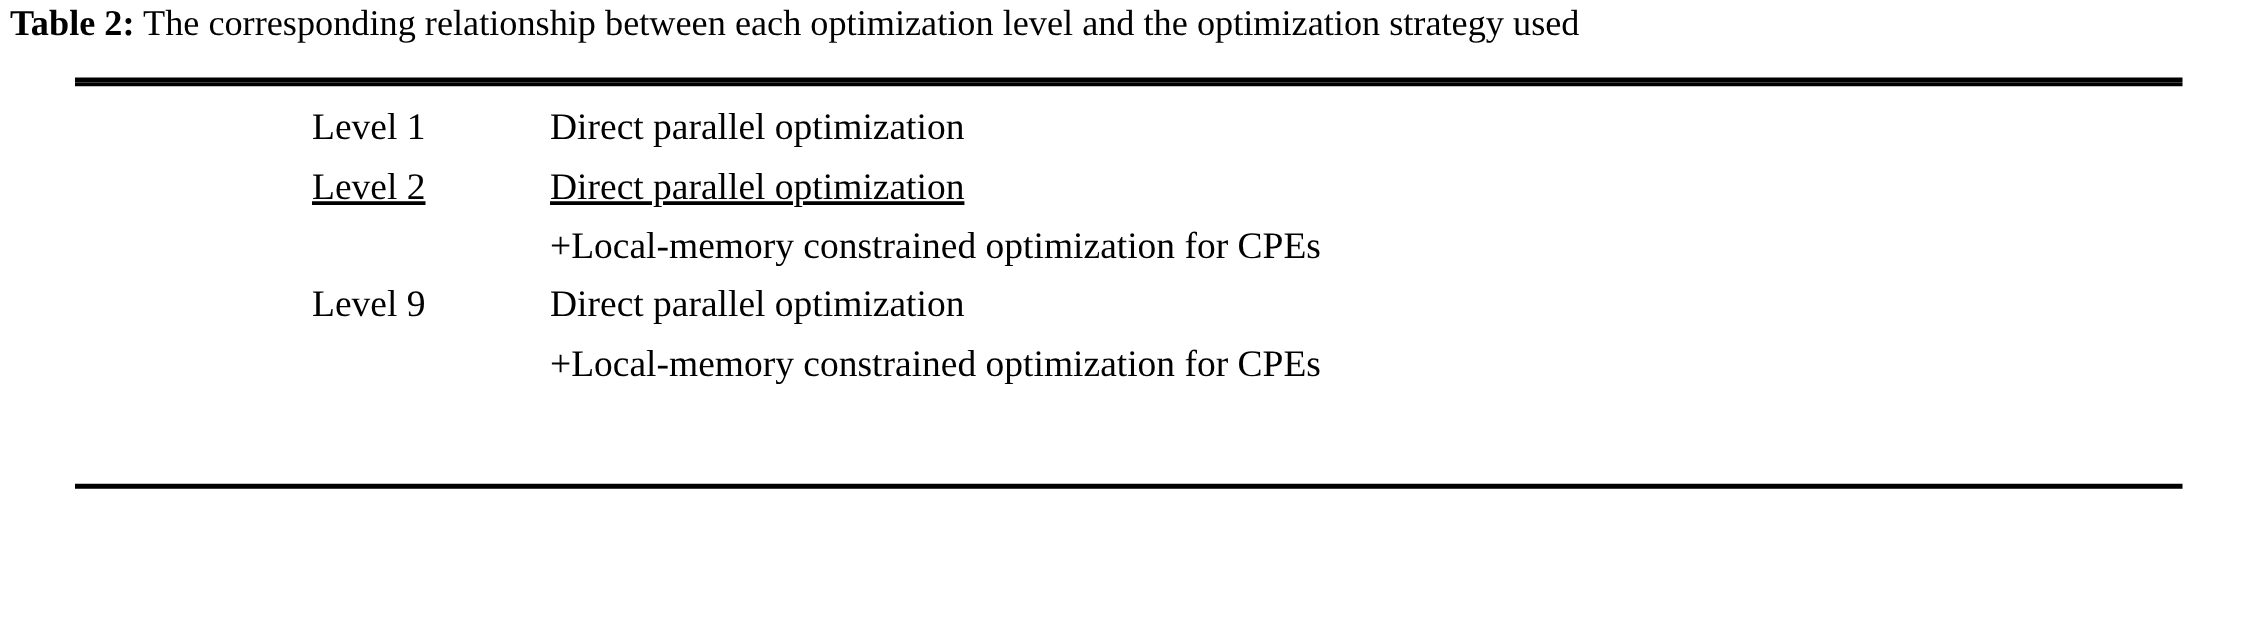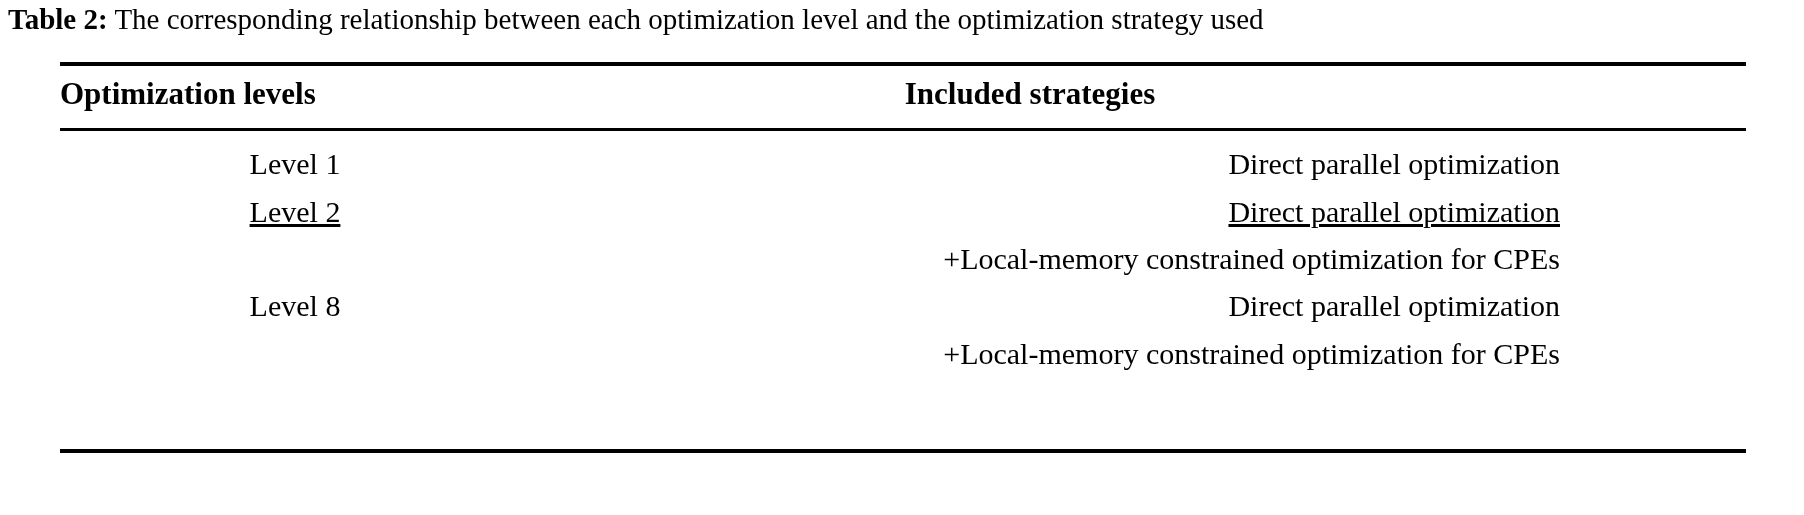--- a/index.html
+++ b/index.html
@@ -98,23 +98,23 @@
     left: 105px;
     width: 260px;
     text-align: center;
     font-size: 30px;
     line-height: 34px;
     white-space: nowrap;
   }
 
   .strategy-cell {
     position: absolute;
-    left: 352px;
+    left: 380px;
     width: 1148px;
-    text-align: right;
+    text-align: left;
     font-size: 30px;
     line-height: 34px;
     white-space: nowrap;
   }
 
   
   .row-y0 { top: 16px; }
   .row-y1 { top: 64px; text-decoration: underline; }
   .row-y2 { top: 111px; }
   .row-y3 { top: 158px; }
@@ -128,32 +128,28 @@
 
   <div class="caption">
     <span class="caption-label">Table 2:</span>
     <span class="caption-text">The corresponding relationship between each optimization level and the optimization strategy used</span>
   </div>
 
   <div class="table-block">
 
     <div class="rule-top"></div>
 
-    <div class="header-row">
-      <div class="th-levels">Optimization levels</div>
-      <div class="th-strategies">Included strategies</div>
-    </div>
 
     <div class="rule-mid"></div>
 
     <div class="table-body">
 
       <div class="level-cell row-y0">Level 1</div>
       <div class="level-cell row-y1">Level 2</div>
-      <div class="level-cell row-y3">Level 8</div>
+      <div class="level-cell row-y3">Level 9</div>
 
       <div class="strategy-cell row-y0">Direct parallel optimization</div>
       <div class="strategy-cell row-y1">Direct parallel optimization</div>
       <div class="strategy-cell row-y2">+Local-memory constrained optimization for CPEs</div>
       <div class="strategy-cell row-y3">Direct parallel optimization</div>
       <div class="strategy-cell row-y4">+Local-memory constrained optimization for CPEs</div>
 
     </div>
 
     <div class="rule-bottom"></div>

